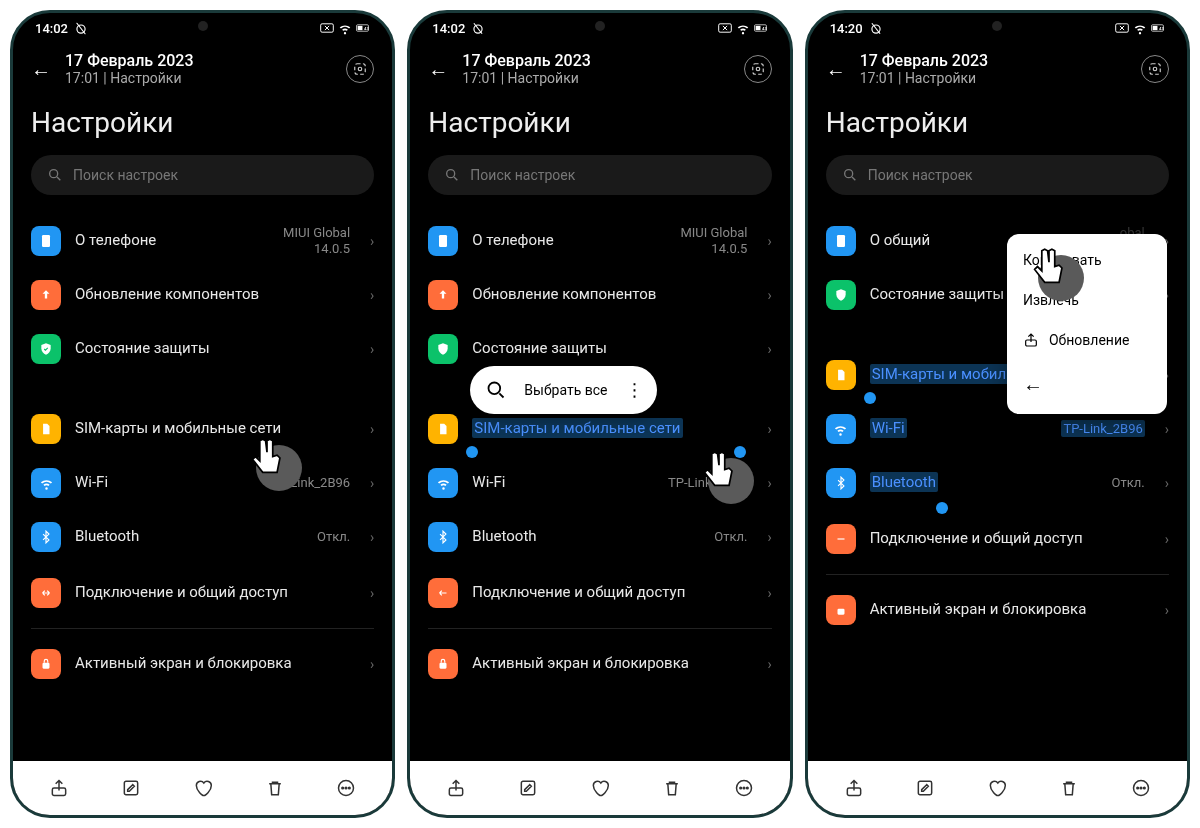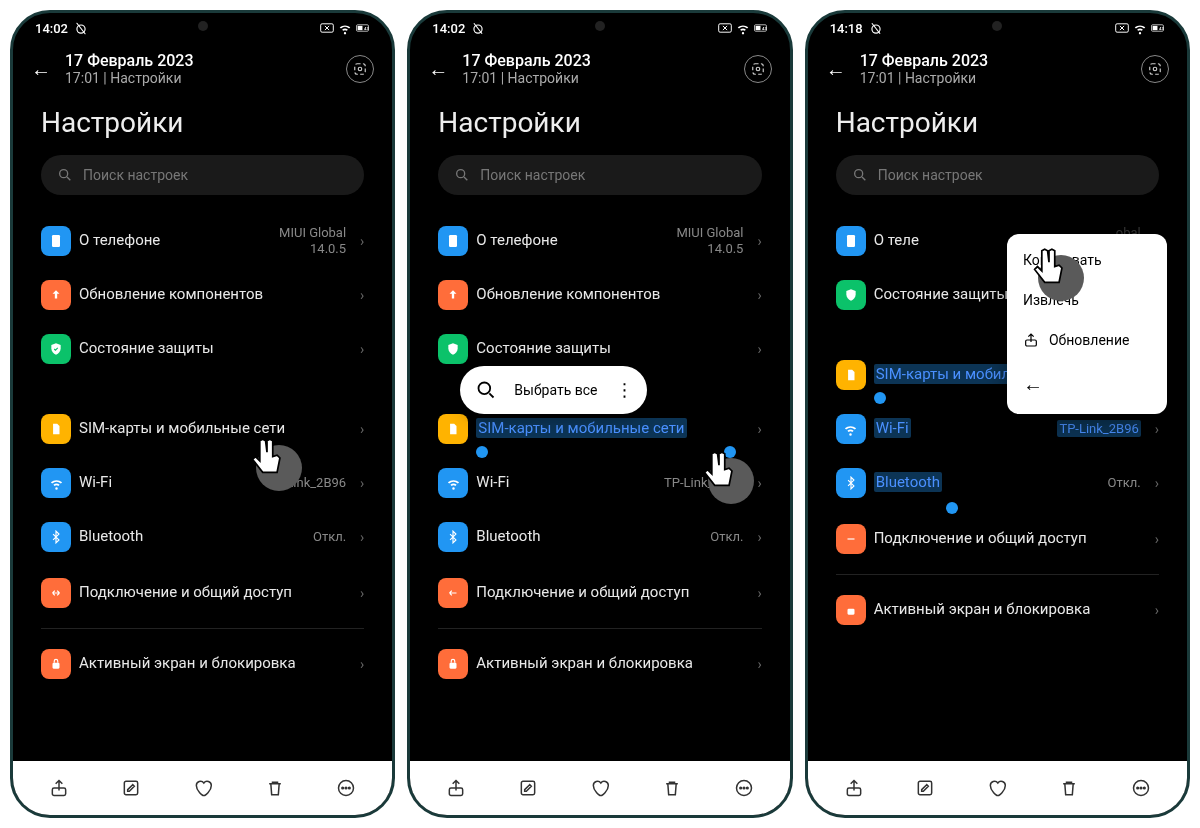--- a/index.html
+++ b/index.html
@@ -53,40 +53,40 @@
   .header-text { flex: 1; color: #fff; }
   .header-date { font-size: 16px; font-weight: 500; }
   .header-sub { font-size: 14px; color: #aaa; }
   .header-action {
     width: 28px; height: 28px;
     border: 1.5px solid #888;
     border-radius: 50%;
     display: flex; align-items: center; justify-content: center;
     color: #ccc; font-size: 12px;
   }
-  .content { flex: 1; overflow: hidden; padding: 0 28px; position: relative; }
+  .content { flex: 1; overflow: hidden; padding: 0 18px; position: relative; }
   .page-title { color: #eee; font-size: 28px; font-weight: 400; margin: 12px 0 16px; }
   .search-box {
     background: #1a1a1a;
     border-radius: 20px;
     height: 40px;
     display: flex;
     align-items: center;
     padding: 0 16px;
     gap: 10px;
     color: #777;
     font-size: 14px;
     margin-bottom: 18px;
   }
   .list { display: flex; flex-direction: column; }
   .row {
     display: flex;
     align-items: center;
     padding: 12px 0;
-    gap: 8px;
+    gap: 14px;
     position: relative;
   }
   .row.multiline { align-items: center; min-height: 58px; }
   .ico {
     width: 30px; height: 30px;
     border-radius: 8px;
     display: flex;
     align-items: center;
     justify-content: center;
     color: #fff;
@@ -486,21 +486,21 @@
             <svg viewBox="0 0 24 24" width="14" height="14" fill="#fff">
               <rect x="6" y="10" width="12" height="10" rx="2"></rect>
               <path d="M9 10V7a3 3 0 016 0v3" fill="none" stroke="#fff" stroke-width="2"></path>
             </svg>
           </div>
         <div class="row-txt">Активный экран и блокировка</div>
         <span class="chev">›</span>
       </div>
     </div>
 
-    <div class="pill" style="top:272px; left:50px;align-items:center;">
+    <div class="pill" style="top:272px; left:60px;align-items:center;">
       <svg viewBox="0 0 24 24" width="20" height="20" fill="none" stroke="#000" stroke-width="2.2">
           <circle cx="10" cy="10" r="7"></circle>
           <path d="M21 21l-5-5"></path>
         </svg>
       <span>Выбрать все</span>
       <span class="dots">⋮</span>
     </div>
 
     <div class="cursor-hand" style="top:358px; left:290px;">
       <div class="cursor-bg"></div>
@@ -541,21 +541,21 @@
           <circle cx="16" cy="12" r="1" fill="#333"></circle>
         </svg>
       </span>
   </div>
 </div>
 
 <div class="phone">
   <div class="notch"></div>
   <div class="status-bar">
     <div class="status-left">
-      <span>14:18</span>
+      <span>14:20</span>
       <span class="mini-icon">
           <svg viewBox="0 0 24 24" width="15" height="15" fill="none" stroke="#fff" stroke-width="2">
             <circle cx="12" cy="13" r="7"></circle>
             <path d="M5 3l14 18"></path>
           </svg>
         </span>
     </div>
     <div class="status-right">
       <span class="mini-icon">
           <svg viewBox="0 0 20 14" width="16" height="12">
@@ -602,21 +602,21 @@
       <span>Поиск настроек</span>
     </div>
 
     <div class="list">
       <div class="row">
         <div class="ico" style="background:#2196f3">
             <svg viewBox="0 0 24 24" width="16" height="16" fill="#fff">
               <rect x="6" y="3" width="12" height="18" rx="2"></rect>
             </svg>
           </div>
-        <div class="row-txt">О теле</div>
+        <div class="row-txt">О общий</div>
         <div class="row-val" style="opacity:.4">obal<br>4.0.5</div>
         <span class="chev">›</span>
       </div>
       <div class="row">
         <div class="ico" style="background:#0bc26a">
             <svg viewBox="0 0 24 24" width="14" height="14" fill="#fff">
               <path d="M12 2l8 3v6c0 5-3.5 9-8 11-4.5-2-8-6-8-11V5z"></path>
             </svg>
           </div>
         <div class="row-txt">Состояние защиты</div>

